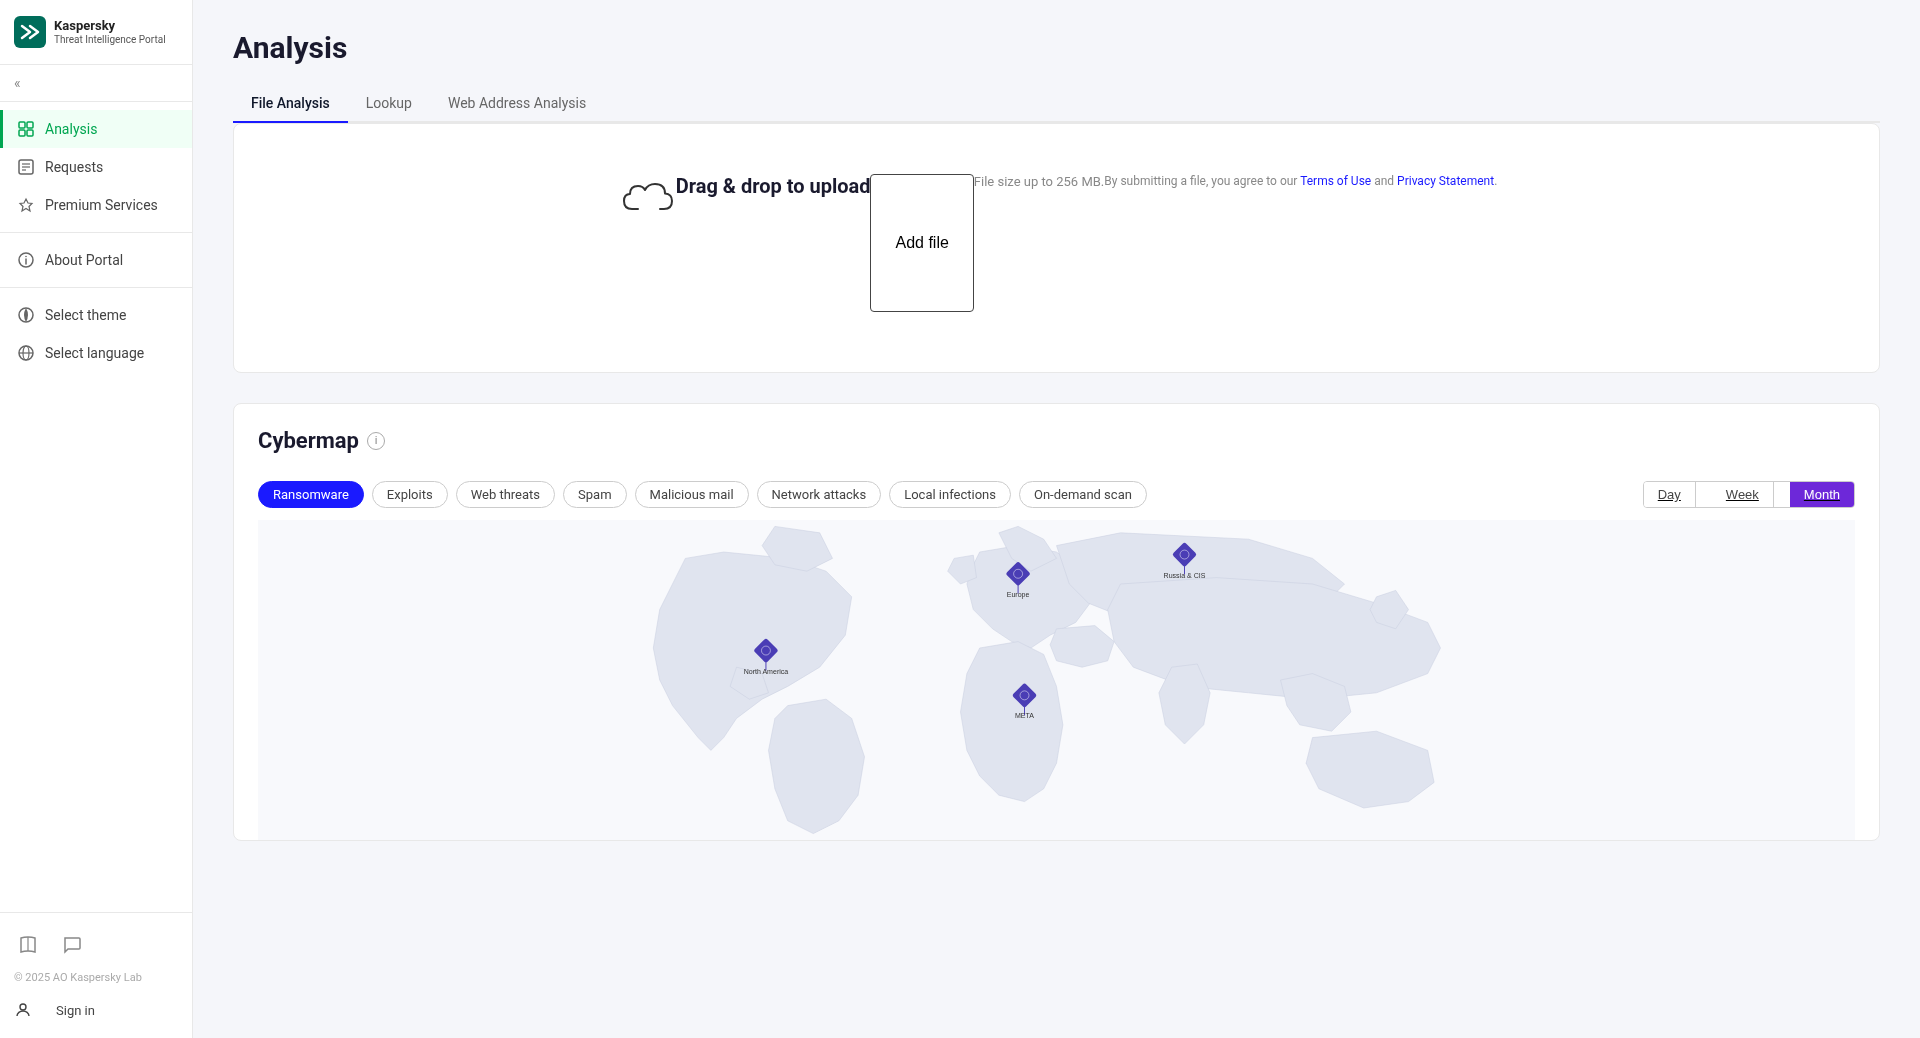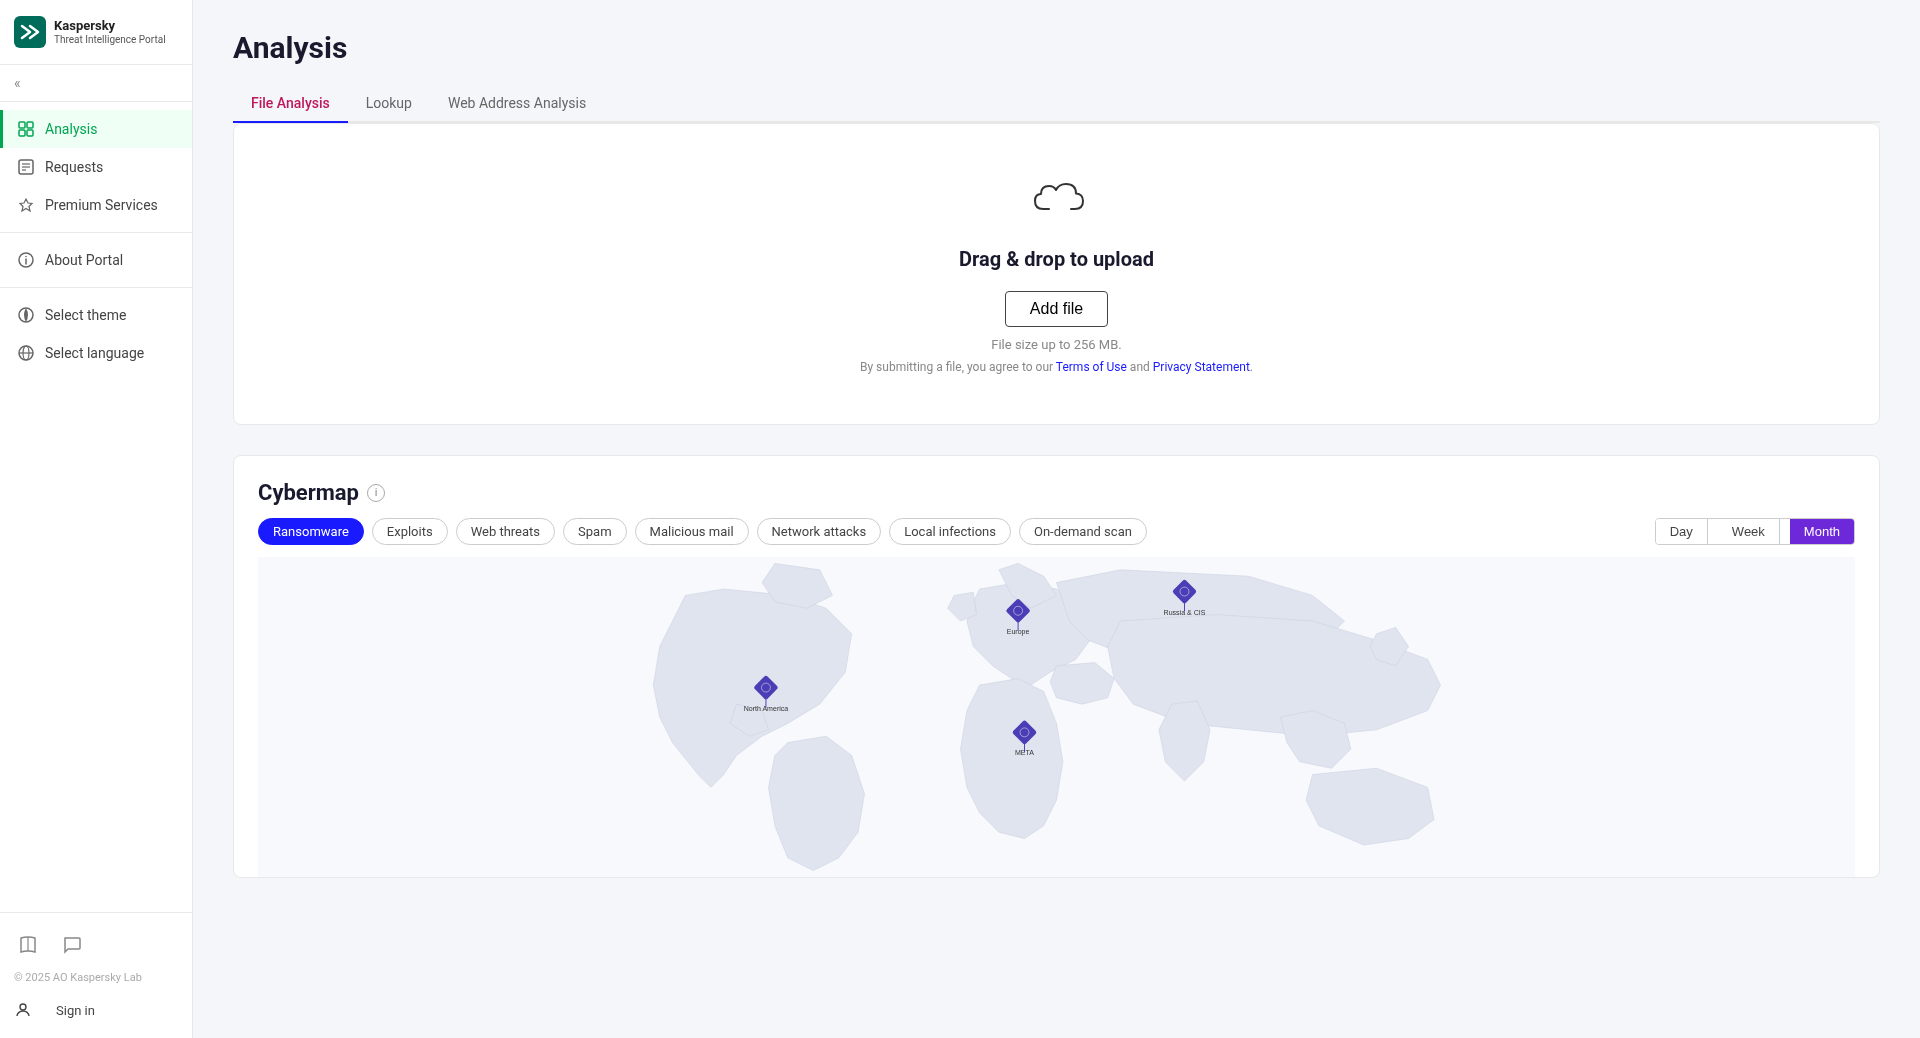--- a/index.html
+++ b/index.html
@@ -122,34 +122,33 @@
     }
     .tab-item {
       padding: 10px 18px;
       font-size: 14px;
       color: #666;
       cursor: pointer;
       border-bottom: 2px solid transparent;
       margin-bottom: -2px;
     }
     .tab-item.active {
-      color: #be185d;
+      color: #0f172a;
       border-bottom: 2px solid #1a1aff;
       font-weight: 500;
     }
 
     
     .upload-card {
       background: #fff;
       border: 1px solid #e8e8e8;
       border-radius: 8px;
       padding: 50px 20px;
       display: flex;
-      flex-direction: column;
-      align-items: center;
+      flex-direction: row;
       justify-content: center;
       min-height: 250px;
       margin-top: 0;
     }
     .cloud-icon {
       font-size: 48px;
       color: #333;
       margin-bottom: 16px;
     }
     .upload-title {
@@ -184,21 +183,21 @@
       border: 1px solid #e8e8e8;
       border-radius: 8px;
       margin-top: 30px;
       padding: 24px 24px 0 24px;
       overflow: hidden;
     }
     .cybermap-header {
       display: flex;
       align-items: center;
       gap: 8px;
-      margin-bottom: 13px;
+      margin-bottom: 28px;
     }
     .cybermap-title {
       font-size: 22px;
       font-weight: 700;
       color: #1a1a2e;
     }
     .info-icon {
       width: 18px;
       height: 18px;
       border: 1.5px solid #aaa;
@@ -230,24 +229,25 @@
       color: #444;
       cursor: pointer;
     }
     .chip.active {
       background: #1a1aff;
       color: #fff;
       border-color: #1a1aff;
     }
     .time-filters {
       display: flex;
-      gap: 10px;
+      gap: 16px;
       border: 1px solid #ccc;
       border-radius: 4px;
       overflow: hidden;
+      text-decoration: underline;
     }
     .time-btn {
       padding: 5px 14px;
       font-size: 13px;
       cursor: pointer;
       background: #fff;
       color: #444;
       border: none;
       border-right: 1px solid #ccc;
     }

